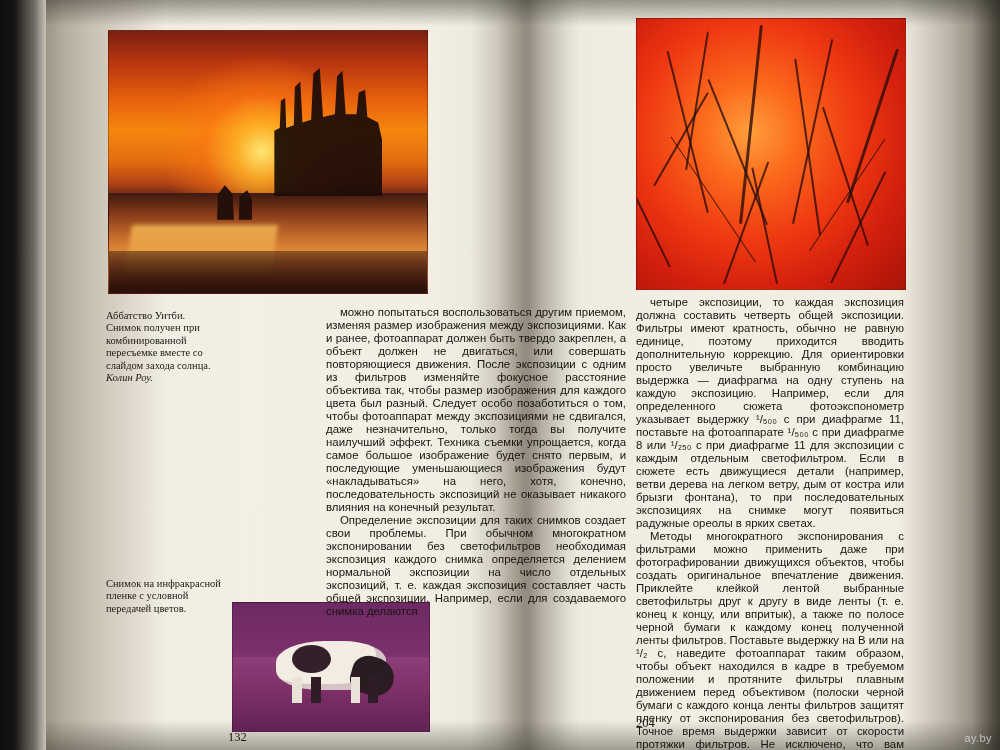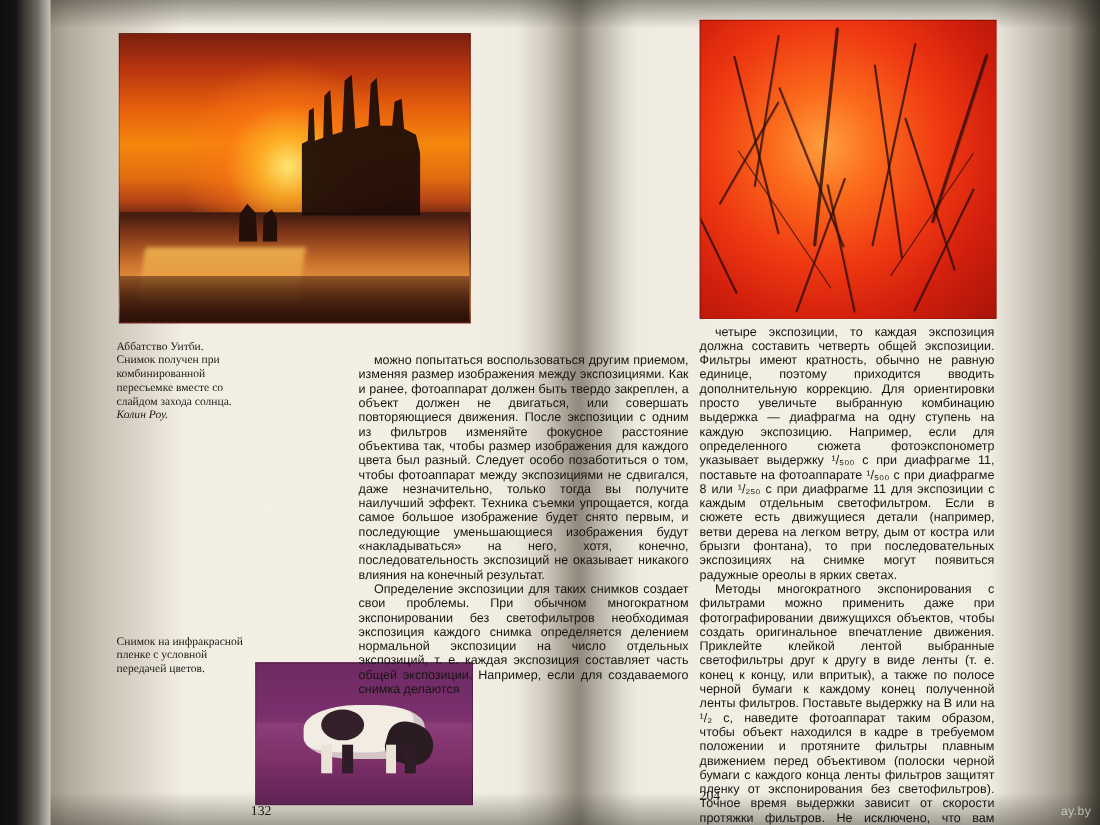--- a/index.html
+++ b/index.html
@@ -160,21 +160,21 @@
     text-align: justify;
     font-family: Liberation Sans, sans-serif;
     color: #17140f;
     font-size: 11.4px;
     line-height: 13.0px;
     hyphens: auto;
   }
   .col-text p { margin: 0; text-indent: 14px; }
   .col-text p.first { text-indent: 14px; }
 
-  #left-col { left: 226px; top: 292px; width: 300px; margin-top: 16px; }
+  #left-col { left: 226px; top: 292px; width: 300px; }
 
   .folio {
     position: absolute;
     font-family: "Liberation Serif", serif;
     font-size: 12.5px;
     color: #1a1712;
   }
   #folio-left { left: 128px; top: 716px; text-align: center; }
   #folio-right { left: 636px; top: 716px; }
 

